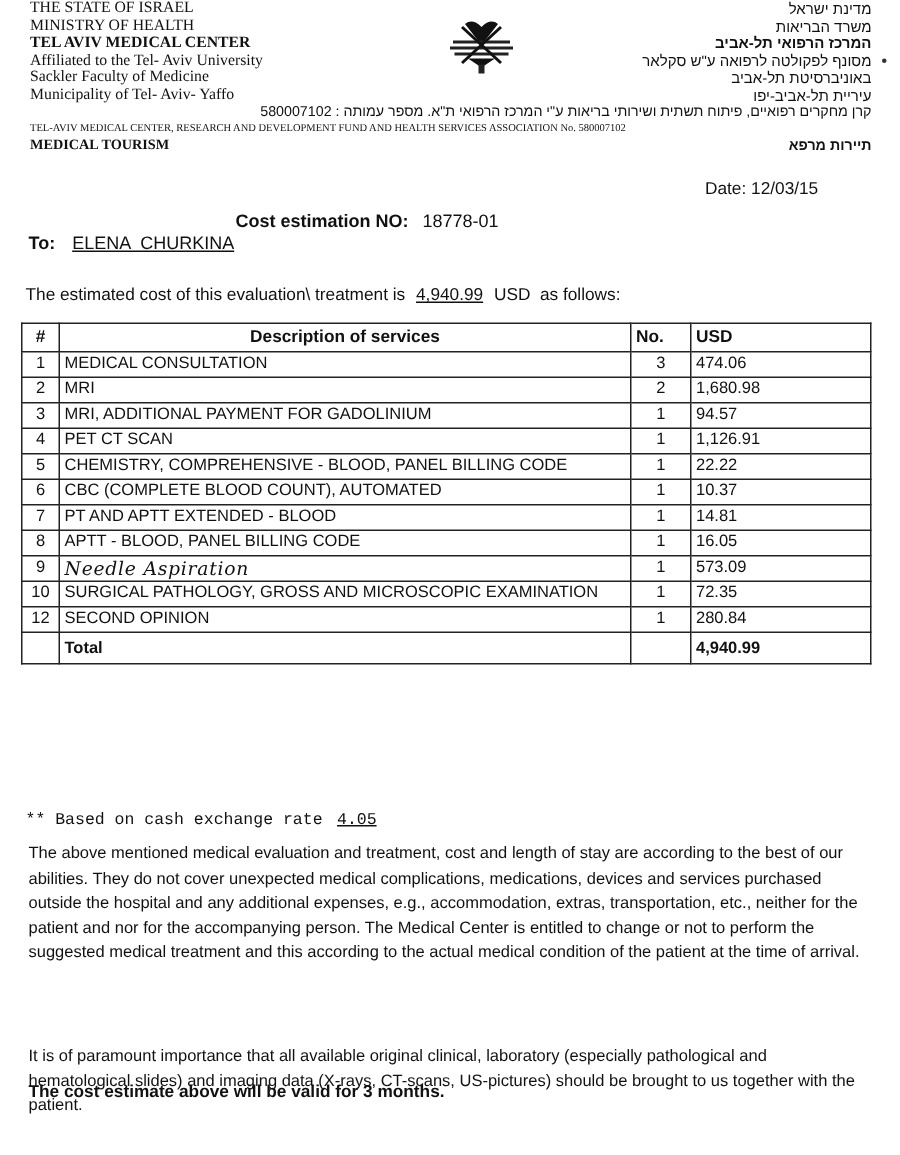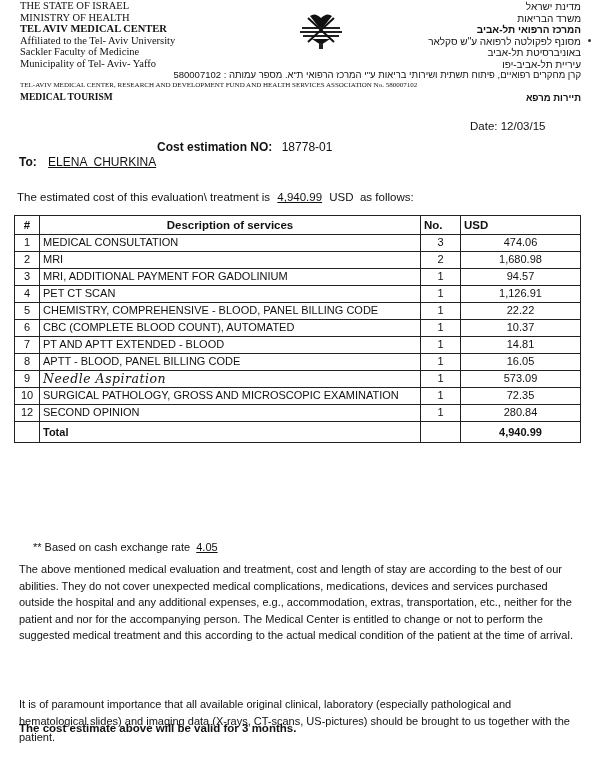--- a/index.html
+++ b/index.html
@@ -30,27 +30,27 @@
 
   .intro { position: absolute; left: 17px; top: 191px; font-size: 11.5px; white-space: nowrap; }
   .intro .amt { text-decoration: underline; margin: 0 4px; }
 
   table.services { position: absolute; left: 14px; top: 215px; width: 567px; border-collapse: collapse; font-size: 11px; }
   table.services td, table.services th { border: 1px solid #222; padding: 0 3px; height: 16px; vertical-align: top; line-height: 15px; }
   table.services th { font-weight: bold; text-align: center; height: 18px; line-height: 18px; font-size: 11.5px; }
   table.services .c-num { width: 24px; text-align: center; padding: 0; }
   table.services .c-desc { width: 374px; }
   table.services .c-qty { width: 33px; text-align: center; }
-  table.services .c-usd { text-align: center; }
+  table.services .c-usd { text-align: left; }
   table.services th.c-usd, table.services th.c-qty { text-align: left; }
   table.services .hand { font-family: "DejaVu Serif", serif; font-style: italic; font-size: 12.5px; letter-spacing: 0.5px; }
   table.services tr.total td { font-weight: bold; height: 20px; line-height: 20px; }
   table.services tr.discount td { height: 18px; line-height: 18px; }
 
-  .rate { position: absolute; left: 33px; top: 541px; font-size: 11px; }
+  .rate { position: absolute; left: 17px; top: 541px; font-size: 11px; font-family: Liberation Mono, monospace; }
   .rate .val { text-decoration: underline; margin-left: 3px; }
 
   .para { position: absolute; left: 19px; width: 560px; font-size: 11px; line-height: 16.5px; }
   .para1 { top: 561px; }
   .para2 { top: 660px; margin-top: 36px; }
   .validity { position: absolute; left: 19px; top: 722px; font-size: 11.5px; font-weight: bold; }
 </style>
 </head>
 <body>
 

